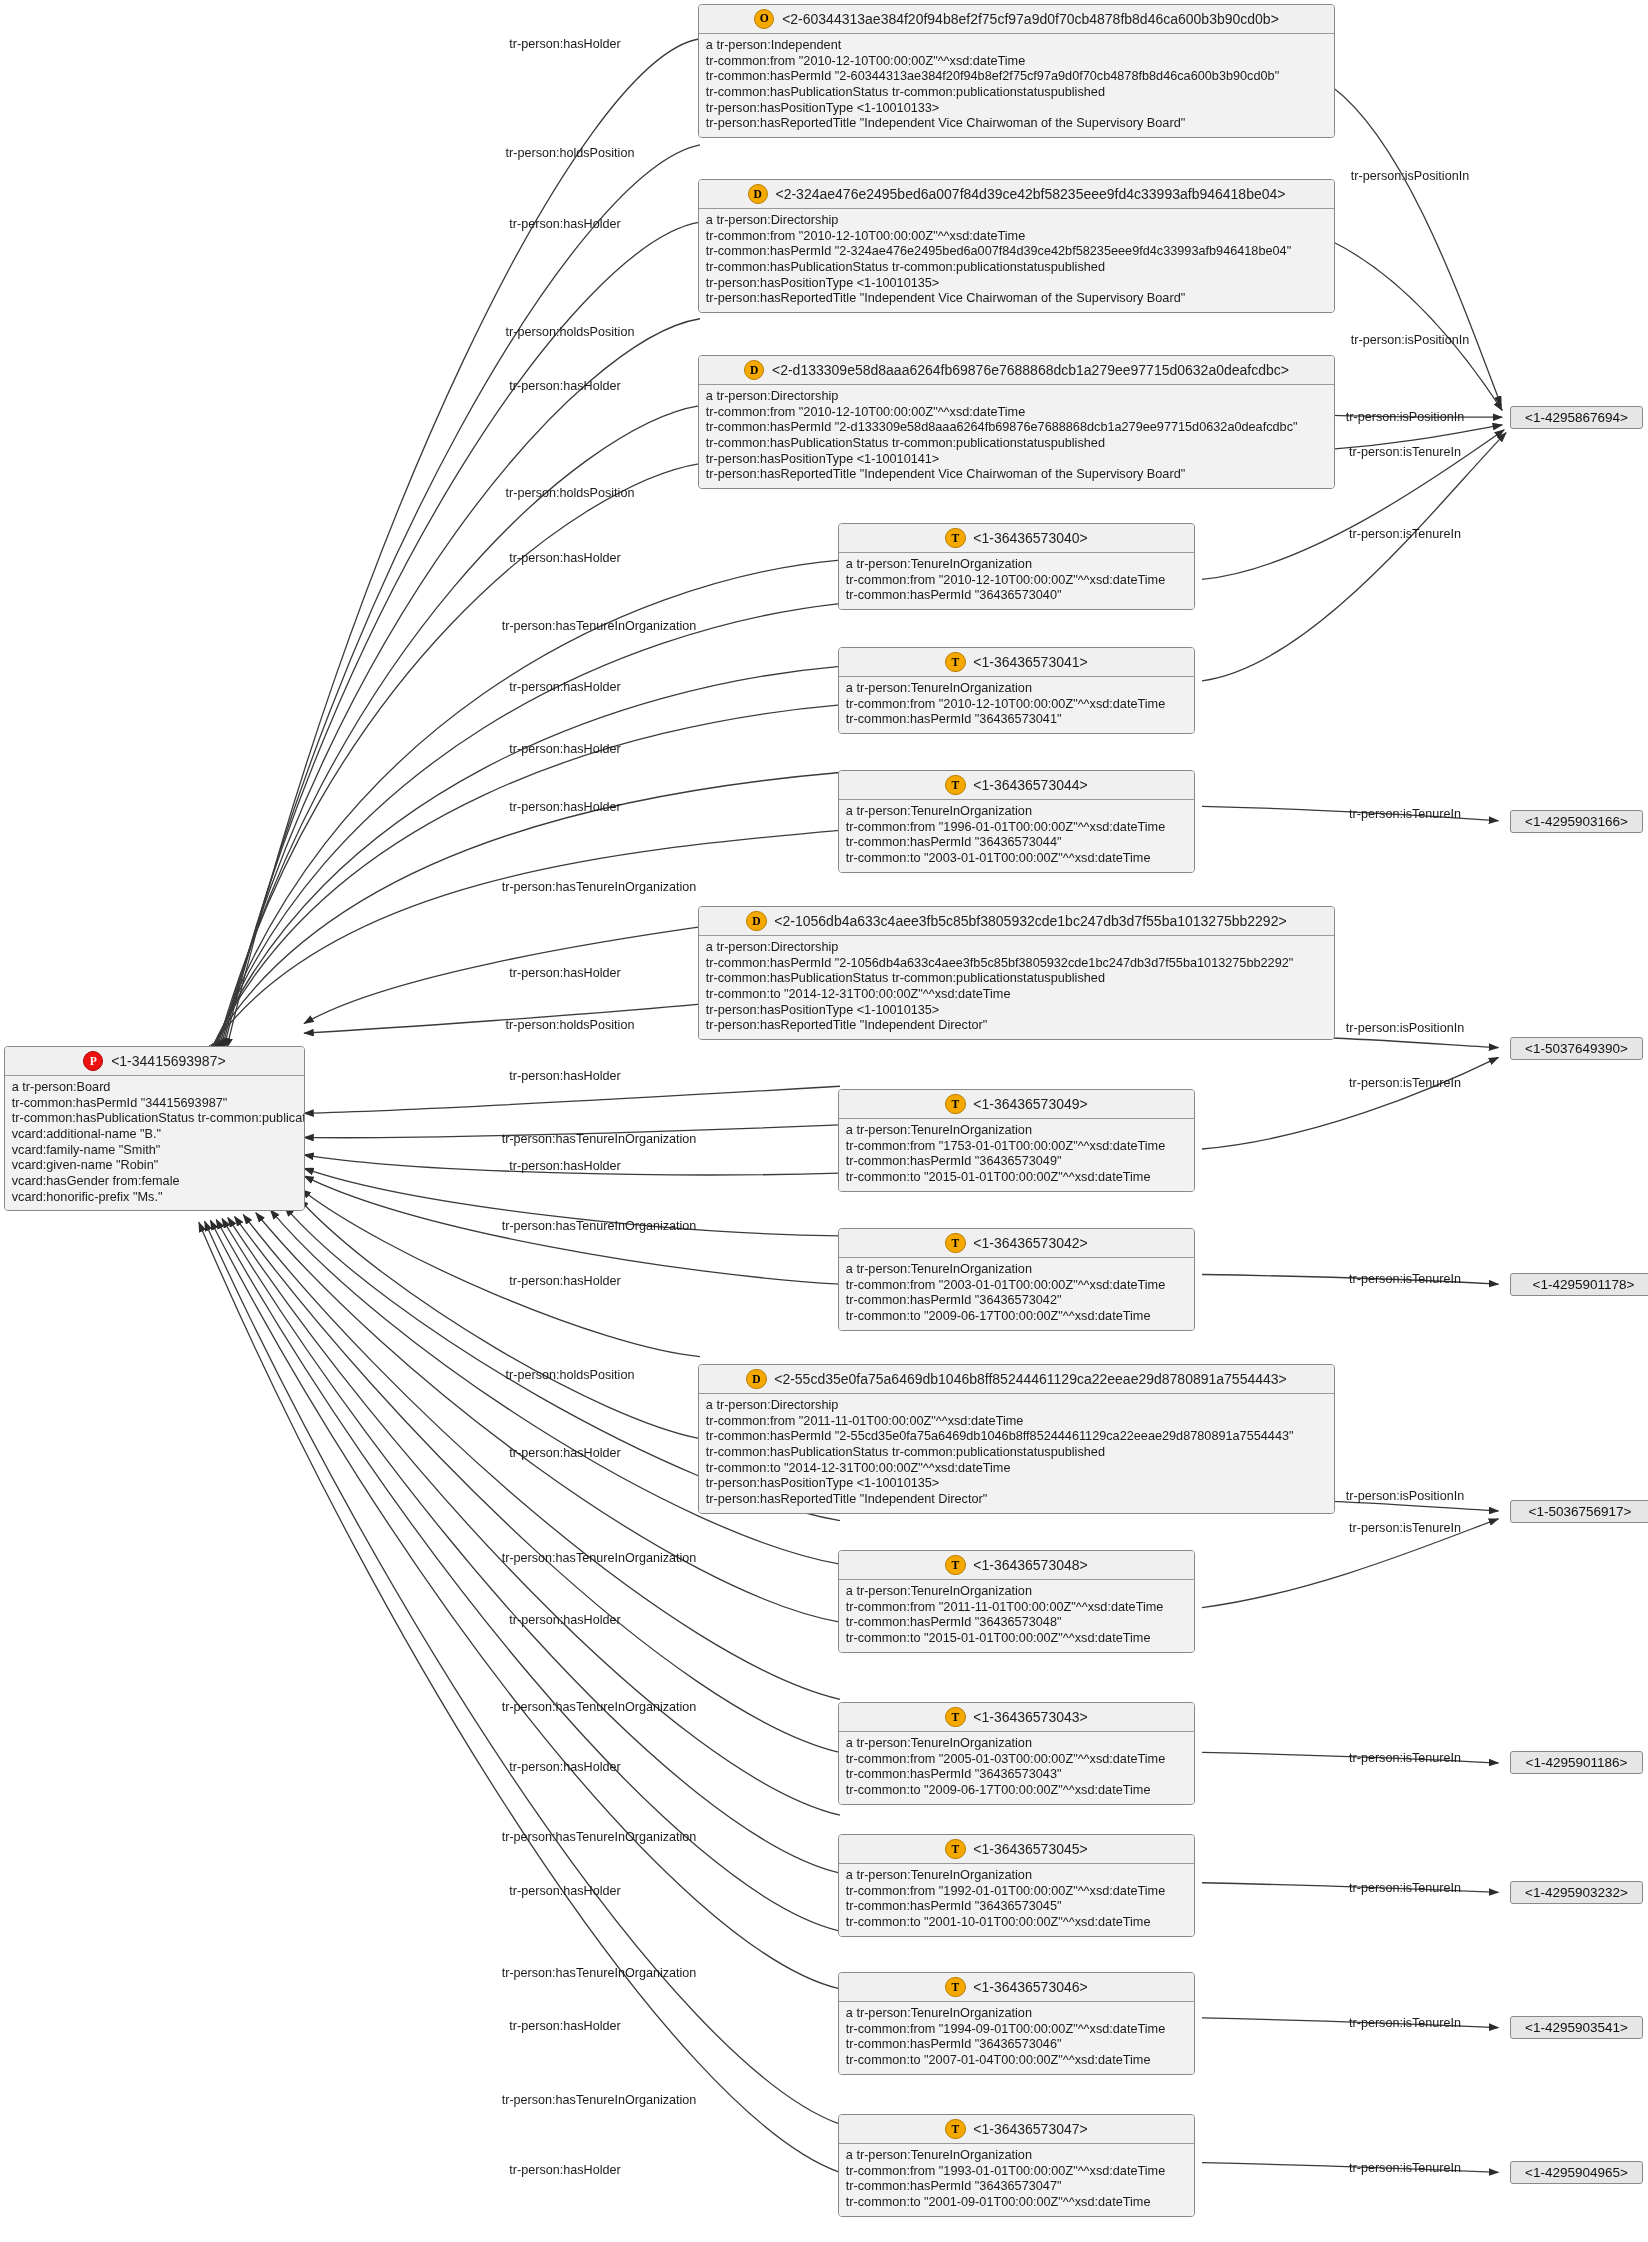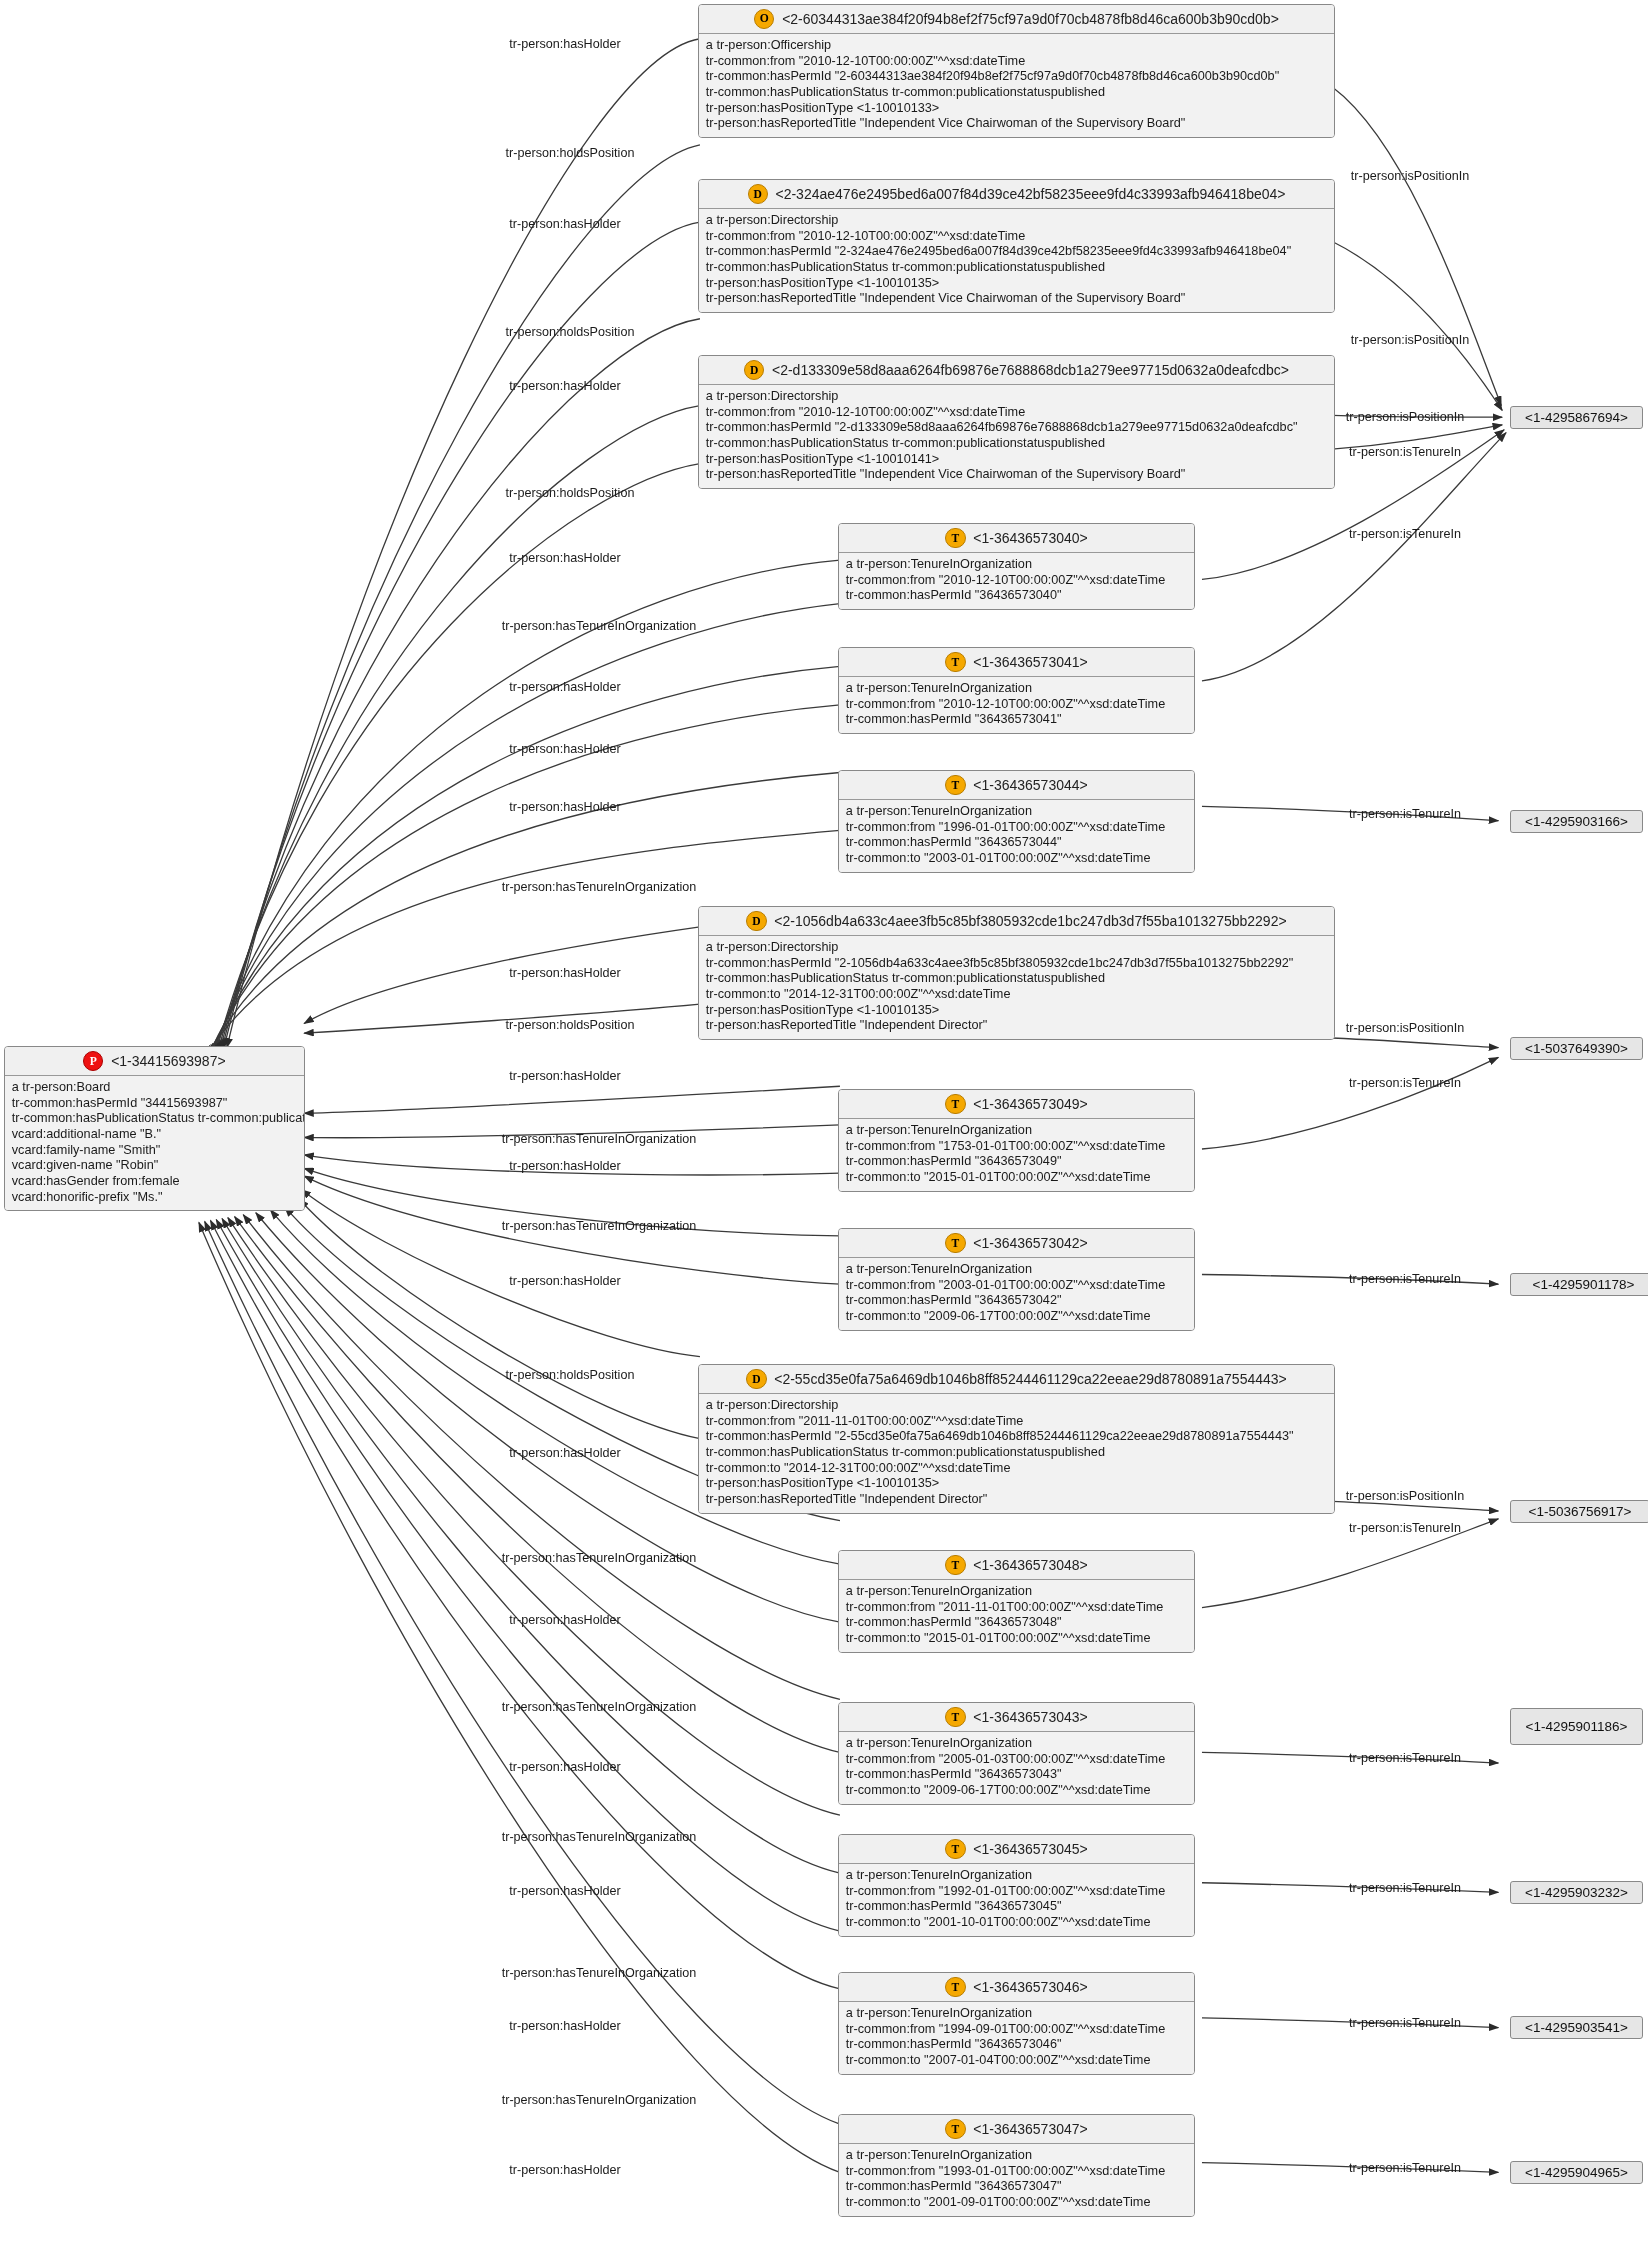--- a/index.html
+++ b/index.html
@@ -111,21 +111,21 @@
       <div class="ln">vcard:honorific-prefix "Ms."</div>
     </div>
   </div>
 
   <div class="node" style="left:698px; top:3.9px; width:637px;">
     <div class="hdr">
       <span class="badge o">O</span>
       <span>&lt;2-60344313ae384f20f94b8ef2f75cf97a9d0f70cb4878fb8d46ca600b3b90cd0b&gt;</span>
     </div>
     <div class="body">
-      <div class="ln">a tr-person:Officership</div>
+      <div class="ln">a tr-person:Independent</div>
       <div class="ln">tr-common:from "2010-12-10T00:00:00Z"^^xsd:dateTime</div>
       <div class="ln">tr-common:hasPermId "2-60344313ae384f20f94b8ef2f75cf97a9d0f70cb4878fb8d46ca600b3b90cd0b"</div>
       <div class="ln">tr-common:hasPublicationStatus tr-common:publicationstatuspublished</div>
       <div class="ln">tr-person:hasPositionType &lt;1-10010133&gt;</div>
       <div class="ln">tr-person:hasReportedTitle "Independent Vice Chairwoman of the Supervisory Board"</div>
     </div>
   </div>
 
   <div class="node" style="left:698px; top:179px; width:637px;">
     <div class="hdr">
@@ -324,21 +324,21 @@
   </div>
   <div class="leaf" style="left:1510px; top:1037px; width:133px; height:23px;">
     <span>&lt;1-5037649390&gt;</span>
   </div>
   <div class="leaf" style="left:1510px; top:1273px; width:147px; height:23px;">
     <span>&lt;1-4295901178&gt;</span>
   </div>
   <div class="leaf" style="left:1510px; top:1500px; width:140px; height:23px;">
     <span>&lt;1-5036756917&gt;</span>
   </div>
-  <div class="leaf" style="left:1510px; top:1708px; width:133px; height:37px;">
+  <div class="leaf" style="left:1510px; top:1751px; width:133px; height:23px;">
     <span>&lt;1-4295901186&gt;</span>
   </div>
   <div class="leaf" style="left:1510px; top:1881px; width:133px; height:23px;">
     <span>&lt;1-4295903232&gt;</span>
   </div>
   <div class="leaf" style="left:1510px; top:2016px; width:133px; height:23px;">
     <span>&lt;1-4295903541&gt;</span>
   </div>
   <div class="leaf" style="left:1510px; top:2161px; width:133px; height:23px;">
     <span>&lt;1-4295904965&gt;</span>

